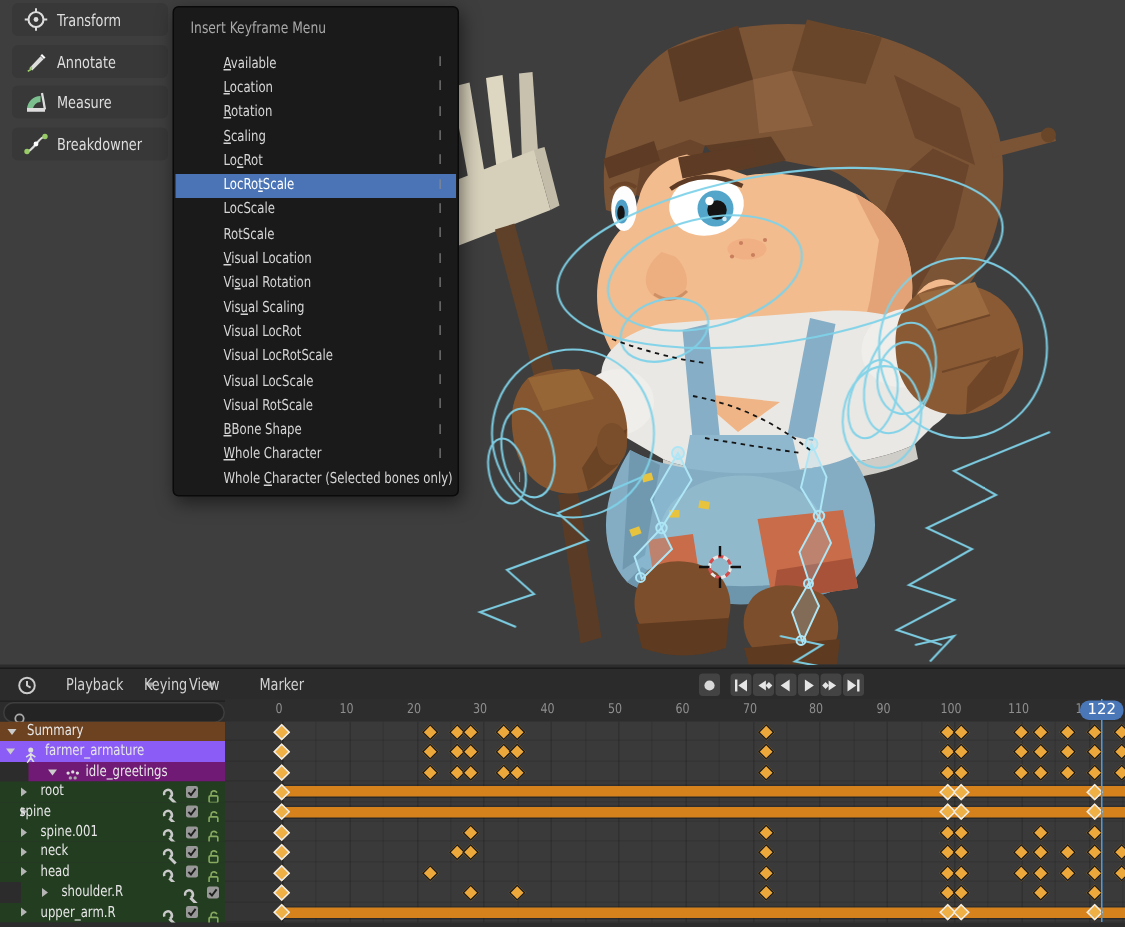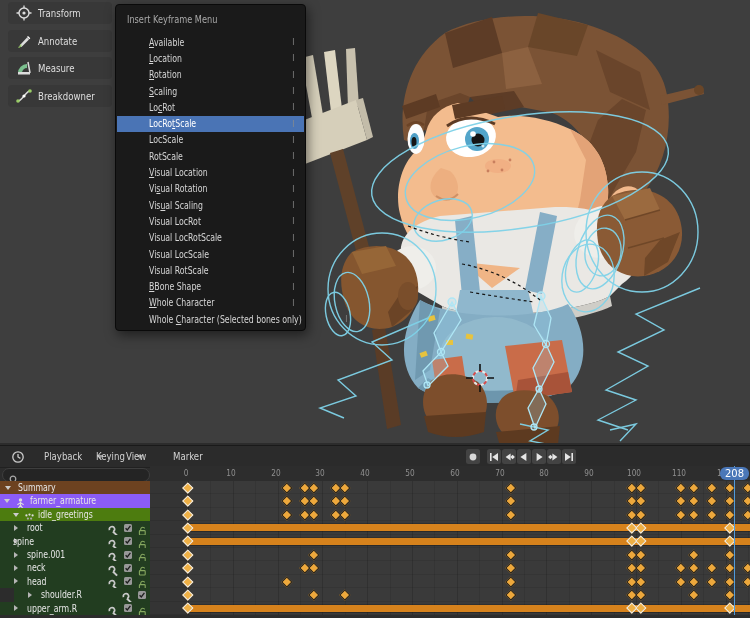--- a/index.html
+++ b/index.html
@@ -26,21 +26,21 @@
   .tlmenu .car{margin-left:4px;width:0;height:0;border-left:3.5px solid transparent;border-right:3.5px solid transparent;border-top:4px solid #9a9a9a;}
   .pbtn{position:absolute;top:3px;height:15px;background:#434343;border-radius:2.5px;display:flex;align-items:center;justify-content:center;}
   #ruler{position:absolute;left:150px;top:23px;width:600px;height:15px;background:#2d2d2d;overflow:hidden;}
   .rlab{position:absolute;top:2px;width:30px;text-align:center;color:#8f8f8f;font-size:9px;transform:scaleX(.82);}
   #searchbox{position:absolute;left:2px;top:25px;width:146px;height:12px;background:#242424;border:1px solid #3e3e3e;border-radius:7px;}
   #rows-left{position:absolute;left:0;top:38px;width:150px;height:134px;overflow:hidden;}
   #rows-right{position:absolute;left:150px;top:38px;width:600px;height:134px;background:#3a3a3a;overflow:hidden;}
   .chrow{position:absolute;left:0;width:150px;height:13.4px;}
   .ch-summary{background:#6d4220;}
   .ch-object{background:#8b5cf6;}
-  .ch-action{background:#4d7c0f;}
+  .ch-action{background:#701a75;margin-left:19px;}
   .ch-bone{background:#223d20;}
   .chrow .nm{position:absolute;top:1px;color:#e6e6e6;font-size:10px;line-height:11.4px;}
   .car-open{position:absolute;top:5px;width:0;height:0;border-left:3.5px solid transparent;border-right:3.5px solid transparent;border-top:4.5px solid #cccccc;}
   .car-closed{position:absolute;top:3.5px;width:0;height:0;border-top:3.5px solid transparent;border-bottom:3.5px solid transparent;border-left:4.5px solid #b5b5b5;}
   .krow{position:absolute;left:0;width:600px;height:13.4px;border-bottom:1px solid rgba(0,0,0,.08);box-sizing:border-box;}
   .gline{position:absolute;top:0;height:134px;width:1px;}
   .bar{position:absolute;height:7px;top:3.2px;background:#d6821c;box-shadow:0 1px 0 rgba(0,0,0,.28), 0 -1px 0 rgba(0,0,0,.18);}
   .key{position:absolute;width:5.6px;height:5.6px;transform:rotate(45deg);background:#eda83c;border:1px solid #1c1c1c;top:2.9px;}
   .key.sel{background:#efb045;border-color:#ededed;}
   #playhead{position:absolute;width:1.6px;background:#4f9bdc;}
@@ -667,16 +667,16 @@
         <div class="krow" style="top:120.60000000000001px;">
           <div class="bar" style="left:38px;width:562px;"></div>
           <div class="key sel" style="left:34.2px;"></div>
           <div class="key sel" style="left:477.72px;"></div>
           <div class="key sel" style="left:486.68px;"></div>
           <div class="key sel" style="left:576.2800000000001px;"></div>
         </div>
       </div>
     <div id="playhead" style="left: 733.56px; top: 23px; height: 149px;"></div>
     <div id="fchip" style="left: 720px; top: 23.5px; width: 29px; height: 13.5px;">
-        <span>208</span>
+        <span>122</span>
       </div>
   </div>
 </div>
 
 </body></html>

